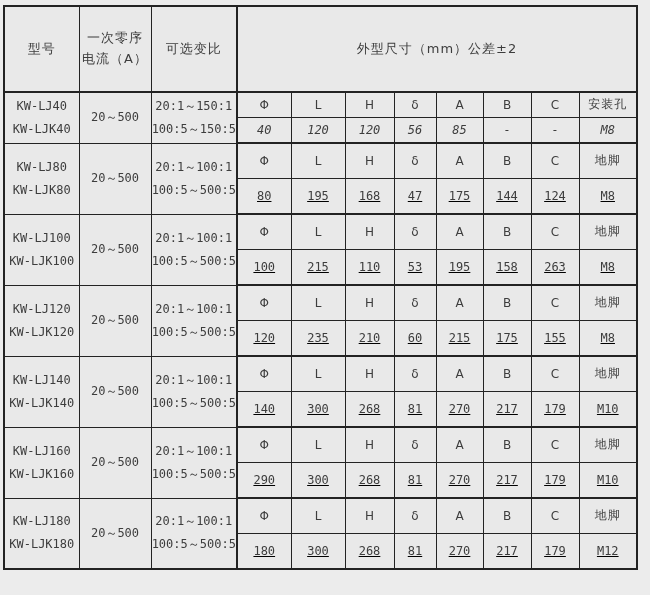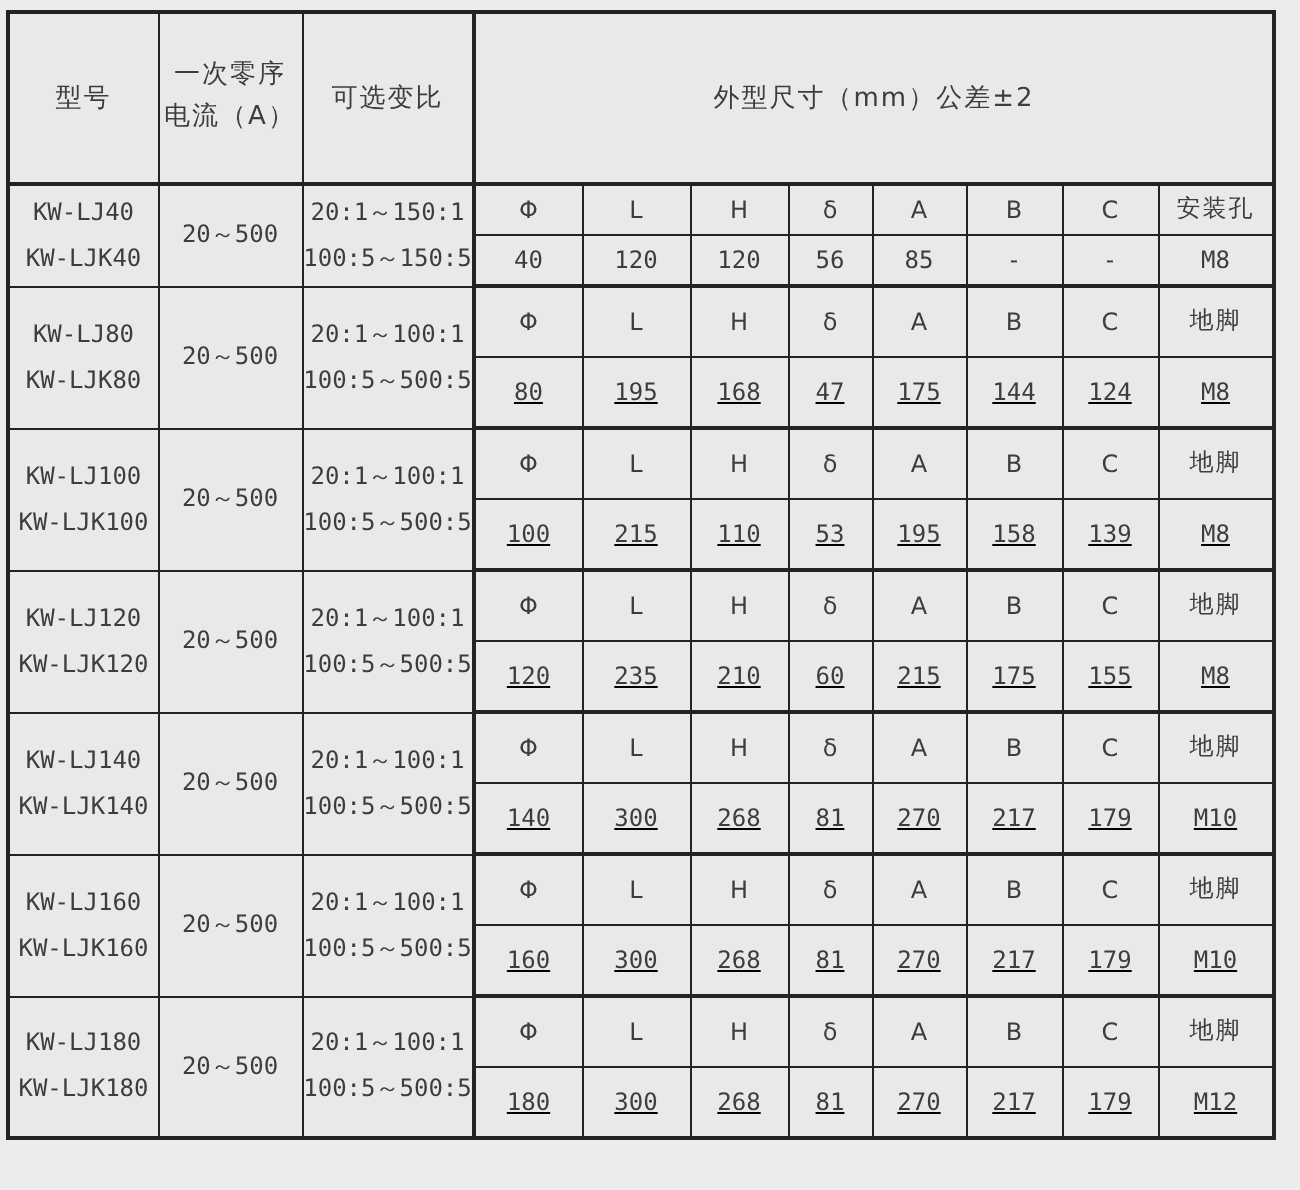--- a/index.html
+++ b/index.html
@@ -33,21 +33,21 @@
   tr.hdr { height: 86px; }
   tr.hdr td {
     border-bottom-width: 2px;
     font-size: 13px;
     letter-spacing: 1px;
   }
   
   tr.rh  { height: 35px; }
   tr.rv  { height: 36px; text-decoration: underline; }
   tr.r1h { height: 25px; }
-  tr.r1v { height: 26px; }
+  tr.r1v { height: 26px; font-style: italic; }
   
   tr.rv td, tr.r1v td { border-bottom-width: 2px; }
   
   td.ratio, td.hdr-ratio { border-right-width: 2px; }
   td.model, td.ratio {
     font-family: "DejaVu Sans Mono", "DejaVu Sans", monospace;
     line-height: 1.9;
   }
   td.current, td.dv {
     font-family: "DejaVu Sans Mono", "DejaVu Sans", monospace;
@@ -167,21 +167,21 @@
     <td class="dh">C</td>
     <td class="dh cn">地脚</td>
   </tr>
   <tr class="rv">
     <td class="dv">100</td>
     <td class="dv">215</td>
     <td class="dv">110</td>
     <td class="dv">53</td>
     <td class="dv">195</td>
     <td class="dv">158</td>
-    <td class="dv">139</td>
+    <td class="dv">263</td>
     <td class="dv">M8</td>
   </tr>
 
   <tr class="rh">
     <td class="model twoline" rowspan="2">
       <div>KW-LJ120</div>
       <div>KW-LJK120</div>
     </td>
     <td class="current" rowspan="2">20～500</td>
     <td class="ratio twoline" rowspan="2">
@@ -251,21 +251,21 @@
     <td class="dh">Φ</td>
     <td class="dh">L</td>
     <td class="dh">H</td>
     <td class="dh">δ</td>
     <td class="dh">A</td>
     <td class="dh">B</td>
     <td class="dh">C</td>
     <td class="dh cn">地脚</td>
   </tr>
   <tr class="rv">
-    <td class="dv">160</td>
+    <td class="dv">290</td>
     <td class="dv">300</td>
     <td class="dv">268</td>
     <td class="dv">81</td>
     <td class="dv">270</td>
     <td class="dv">217</td>
     <td class="dv">179</td>
     <td class="dv">M10</td>
   </tr>
 
   <tr class="rh">

